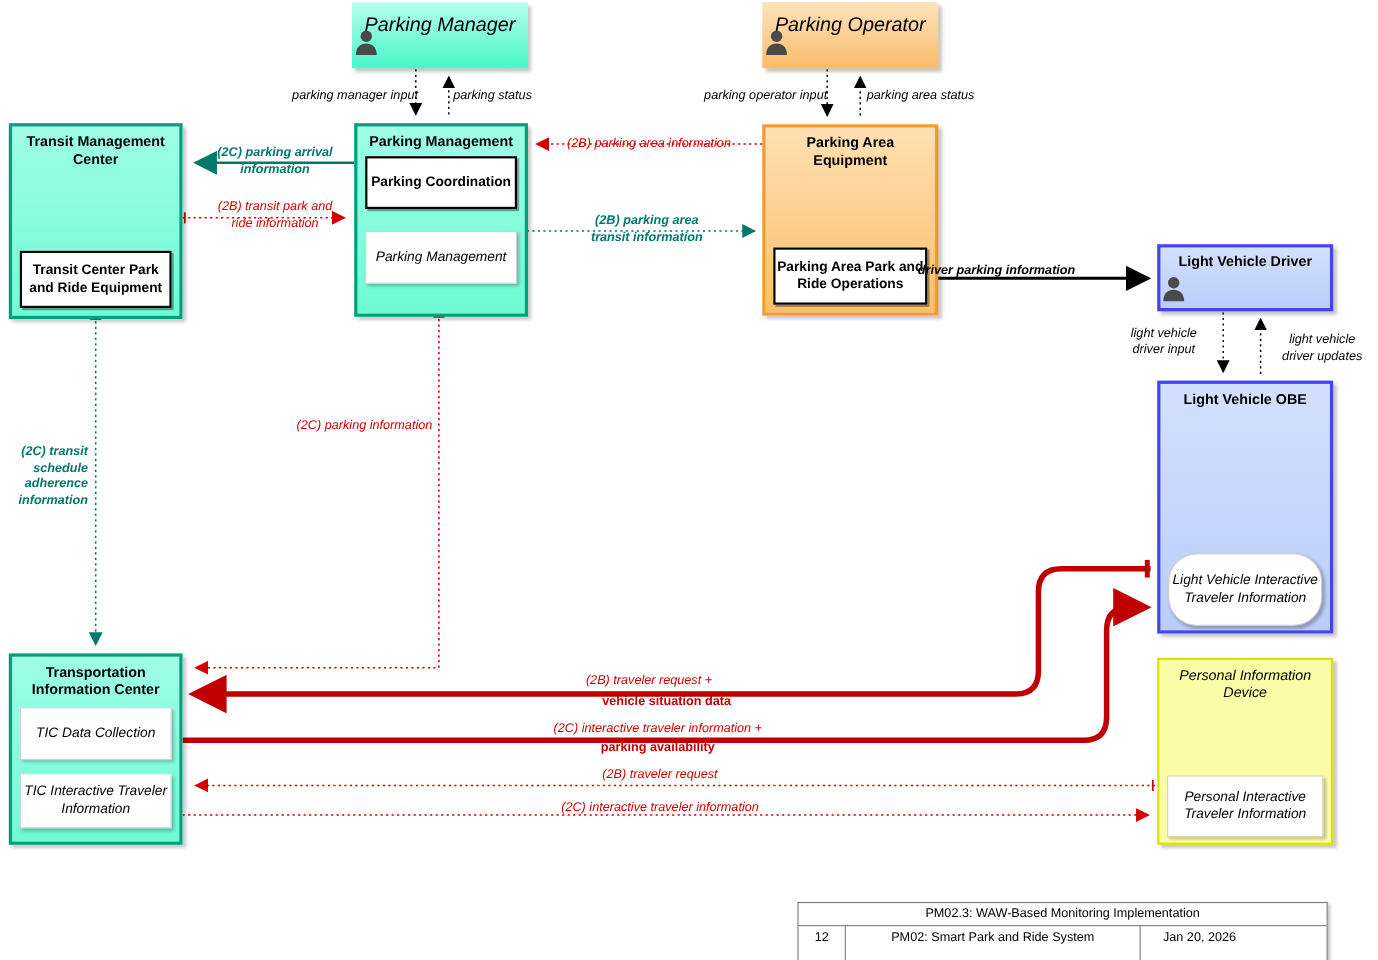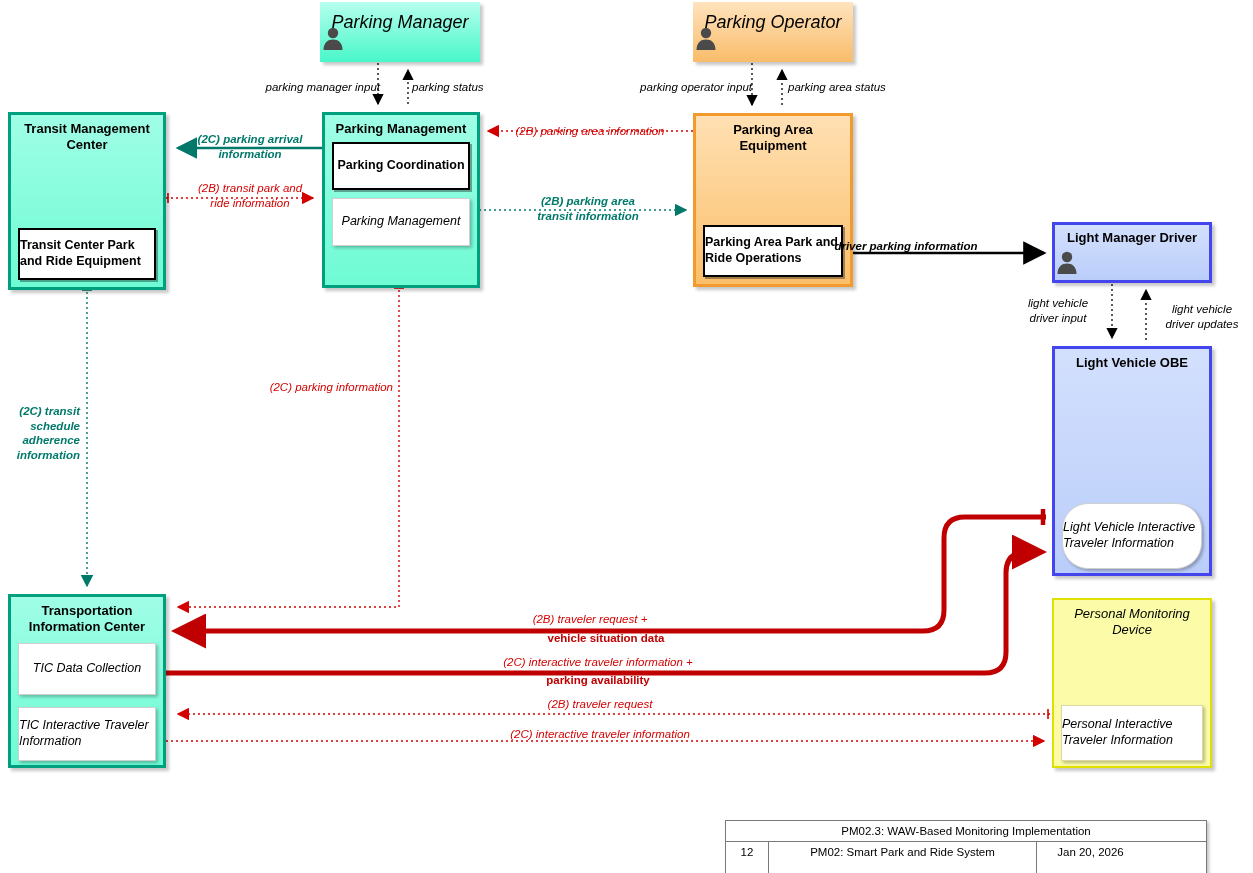--- a/index.html
+++ b/index.html
@@ -80,25 +80,25 @@
     box-shadow: 3px 3px 3px rgba(0,0,0,0.22);
   }
 
   
   .func {
     background: #ffffff;
     box-sizing: border-box;
     display: flex;
     align-items: center;
     justify-content: center;
-    text-align: left;
+    text-align: center;
     font-size: 12.5px;
     line-height: 1.25;
     color: #000;
-    margin: 0 7px;
+    margin: 12px 7px;
   }
   .func.bold {
     font-weight: bold;
     border: 2.5px solid #000000;
     box-shadow: 2px 2px 0 rgba(0,0,0,0.35);
   }
   .func.italic {
     font-style: italic;
     border: 1px solid #cfcfcf;
     box-shadow: 2px 2px 3px rgba(0,0,0,0.25);
@@ -279,41 +279,41 @@
     <div class="func italic" style="height:48px; margin-top:8px; margin-bottom:7px;">Parking Management</div>
   </div>
 
   <div class="node orange" style="left:693px; top:113px; width:160px; height:174px;">
     <div class="title">Parking Area Equipment</div>
     <div class="spacer"></div>
     <div class="func bold" style="height:52px; margin-bottom:7px;">Parking Area Park and Ride Operations</div>
   </div>
 
   <div class="node blue" style="left:1052px; top:222px; width:160px; height:61px;">
-    <div class="title" style="padding-top:5px;">Light Manager Driver</div>
+    <div class="title" style="padding-top:5px;">Light Vehicle Driver</div>
   </div>
   <svg class="person" style="left:1056px; top:250px;" viewBox="0 0 22 24">
     <circle cx="11" cy="7" r="5.2" fill="#4a4a4a"></circle>
     <path d="M1.5,24 C1.5,16.5 6,13.5 11,13.5 C16,13.5 20.5,16.5 20.5,24 Z" fill="#4a4a4a"></path>
   </svg>
 
   <div class="node blue" style="left:1052px; top:346px; width:160px; height:230px;">
     <div class="title">Light Vehicle OBE</div>
     <div class="spacer"></div>
     <div class="func italic" style="height:66px; margin-bottom:4px;border-radius:26px;">Light Vehicle Interactive Traveler Information</div>
   </div>
 
   <div class="node teal" style="left:8px; top:594px; width:158px; height:174px;">
     <div class="title">Transportation Information Center</div>
     <div class="func italic" style="height:52px; margin-top:7px; margin-bottom:7px;">TIC Data Collection</div>
     <div class="func italic" style="height:54px; margin-top:5px;">TIC Interactive Traveler Information</div>
   </div>
 
   <div class="node yellow" style="left:1052px; top:598px; width:160px; height:170px;">
-    <div class="title" style="font-weight:normal; font-style:italic; font-size:13px;">Personal Monitoring Device</div>
+    <div class="title" style="font-weight:normal; font-style:italic; font-size:13px;">Personal Information Device</div>
     <div class="spacer"></div>
     <div class="func yellowfunc" style="height:56px; margin-bottom:5px;">Personal Interactive Traveler Information</div>
   </div>
 
   <div class="flab black right" style="left:228px; top:80px; width:152px;">parking manager input</div>
 
   <div class="flab black" style="left:412px; top:80px; width:150px;">parking status</div>
 
   <div class="flab black right" style="left:600px; top:80px; width:152px;">parking operator input</div>
 

